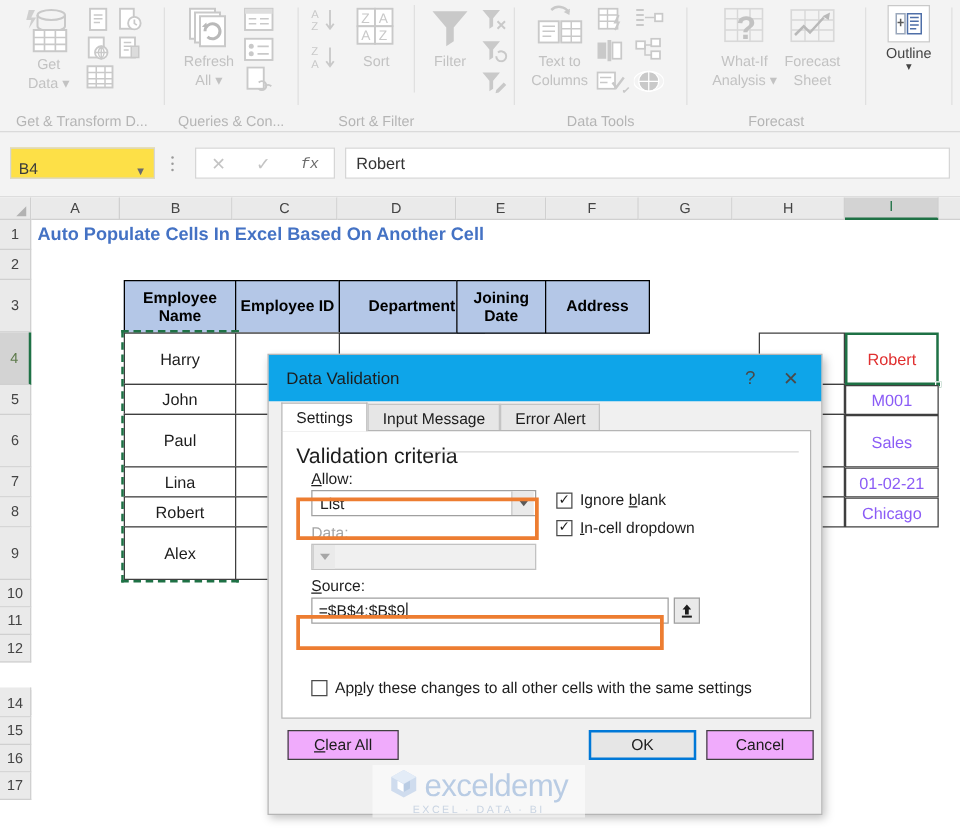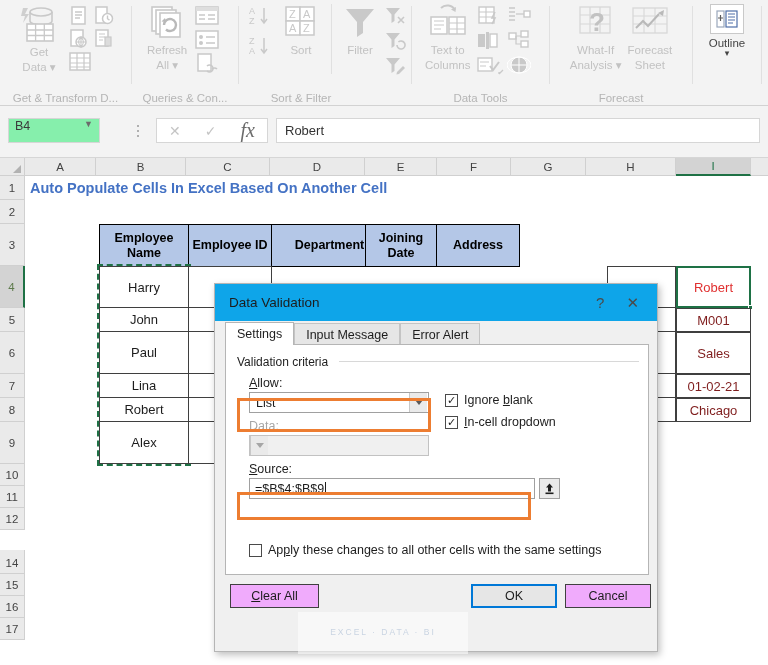--- a/index.html
+++ b/index.html
@@ -47,38 +47,38 @@
     width: 34px; height: 30px; border: 1px solid #c9c9c9; background: #fff;
     display: flex; align-items: center; justify-content: center;
   }
 
   
   .fbar {
     position: absolute; left: 0; top: 106px; width: 768px; height: 52px;
     background: #f3f3f3; border-bottom: 1px solid #d6d6d6;
   }
   .namebox {
-    position: absolute; left: 8px; top: 118px; width: 92px; height: 25px;
-    background: #86efac; border: 1px solid #d6d6d6;
-    display: flex; align-items: flex-start; padding: 0 6px;
+    position: absolute; left: 8px; top: 118px; width: 116px; height: 25px;
+    background: #fde047; border: 1px solid #d6d6d6;
+    display: flex; align-items: flex-end; padding: 0 6px;
     font-size: 12.5px; color: #3b3b3b;
   }
   .namebox .caret { margin-left: auto; color: #6b6b6b; font-size: 9px; }
   .nb-dots {
     position: absolute; left: 133px; top: 122px; width: 10px; height: 18px;
     display: flex; flex-direction: column; align-items: center; justify-content: center; gap: 3px;
   }
   .nb-dots i { width: 2px; height: 2px; background: #9a9a9a; border-radius: 50%; display:block; }
   .fbtns {
     position: absolute; left: 156px; top: 118px; width: 112px; height: 25px;
     background: #fff; border: 1px solid #d6d6d6;
     display: flex; align-items: center; justify-content: space-around;
     color: #c4c4c4; font-size: 14px;
   }
-  .fbtns .fx { font-style: italic; font-family: Liberation Serif, serif; color: #6b6b6b; font-size: 20px; }
+  .fbtns .fx { font-style: italic; font-family: Liberation Mono, monospace; color: #6b6b6b; font-size: 12px; }
   .finput {
     position: absolute; left: 276px; top: 118px; width: 484px; height: 25px;
     background: #fff; border: 1px solid #d6d6d6;
     display: flex; align-items: center; padding: 0 8px;
     font-size: 13px; color: #333;
   }
 
   
   .grid { position: absolute; left: 0; top: 158px; width: 768px; height: 507px; background: #fff; }
   .corner {
@@ -111,21 +111,21 @@
     position: absolute; background: #b4c7e7; border: 1px solid #000;
     display: flex; align-items: center; justify-content: center;
     font-size: 12.5px; font-weight: bold; color: #000; text-align: center; line-height: 15px;
   }
   .dcell {
     position: absolute; background: #fff; border: 1px solid #3f3f3f;
     display: flex; align-items: center; justify-content: center;
     font-size: 13px; color: #1d1d1d;
   }
   .dcell.r { color: #e03030; }
-  .dcell.g { color: #7f1d1d; }
+  .dcell.g { color: #8b5cf6; }
   .dcell.sel { border: 2px solid #1e7145; }
   .fillhandle {
     position: absolute; width: 5px; height: 5px; background: #1e7145; border: 1px solid #fff;
   }
   .marching {
     position: absolute; border: 2px dashed #1e7145; pointer-events: none;
   }
 
   
   .dlg {
@@ -151,21 +151,21 @@
     display: flex; align-items: center;
     background: #e6e6e6; border: 1px solid #c4c4c4; border-bottom: none;
   }
   .tab.active { background: #fff; border-color: #b5b5b5; height: 23px; position: relative; z-index: 2; }
 
   .panel {
     position: absolute; left: 10px; top: 60px; width: 424px; height: 231px;
     background: #fff; border: 1px solid #b5b5b5;
   }
   .sect-label {
-    position: absolute; font-size: 12px; color: #1d1d1d; white-space: nowrap;
+    position: absolute; font-size: 17px; color: #1d1d1d; white-space: nowrap;
   }
   .hr { position: absolute; height: 1px; background: #d8d8d8; }
   .lbl { position: absolute; font-size: 12.5px; color: #1d1d1d; white-space: nowrap; }
   .lbl.dim { color: #a6a6a6; }
   .lbl u { text-decoration: underline; }
 
   .combo {
     position: absolute; height: 21px; background: #fff; border: 1px solid #a0a0a0;
     display: flex; align-items: center;
   }
@@ -673,16 +673,27 @@
       <span><u>C</u>lear All</span>
     </div>
     <div class="dbtn primary" style="left:256px;top:300px;width:86px;">OK</div>
     <div class="dbtn" style="left:350px;top:300px;width:86px;">Cancel</div>
   </div>
 
   <div class="ann" style="left:237px;top:398px;width:194px;height:34px;"></div>
   <div class="ann" style="left:237px;top:492px;width:294px;height:28px;"></div>
 
   <div class="wm">
+    <div class="wm-row">
+      <span>
+        <svg width="22" height="24" viewBox="0 0 22 24">
+          <path d="M11 1l10 5.5v11L11 23 1 17.5v-11z" fill="#cfdcee"></path>
+          <path d="M11 1l10 5.5L11 12 1 6.5z" fill="#e3ecf7"></path>
+          <path d="M6 9.5l5 2.8v6.2l-5-2.8z" fill="#fff"></path>
+          <path d="M16 9.5l-5 2.8v6.2l5-2.8z" fill="#b9cce4"></path>
+        </svg>
+      </span>
+      <span class="wm-name">exceldemy</span>
+    </div>
     <div class="wm-sub">EXCEL · DATA · BI</div>
   </div>
 
 </div>
 
 </body></html>

